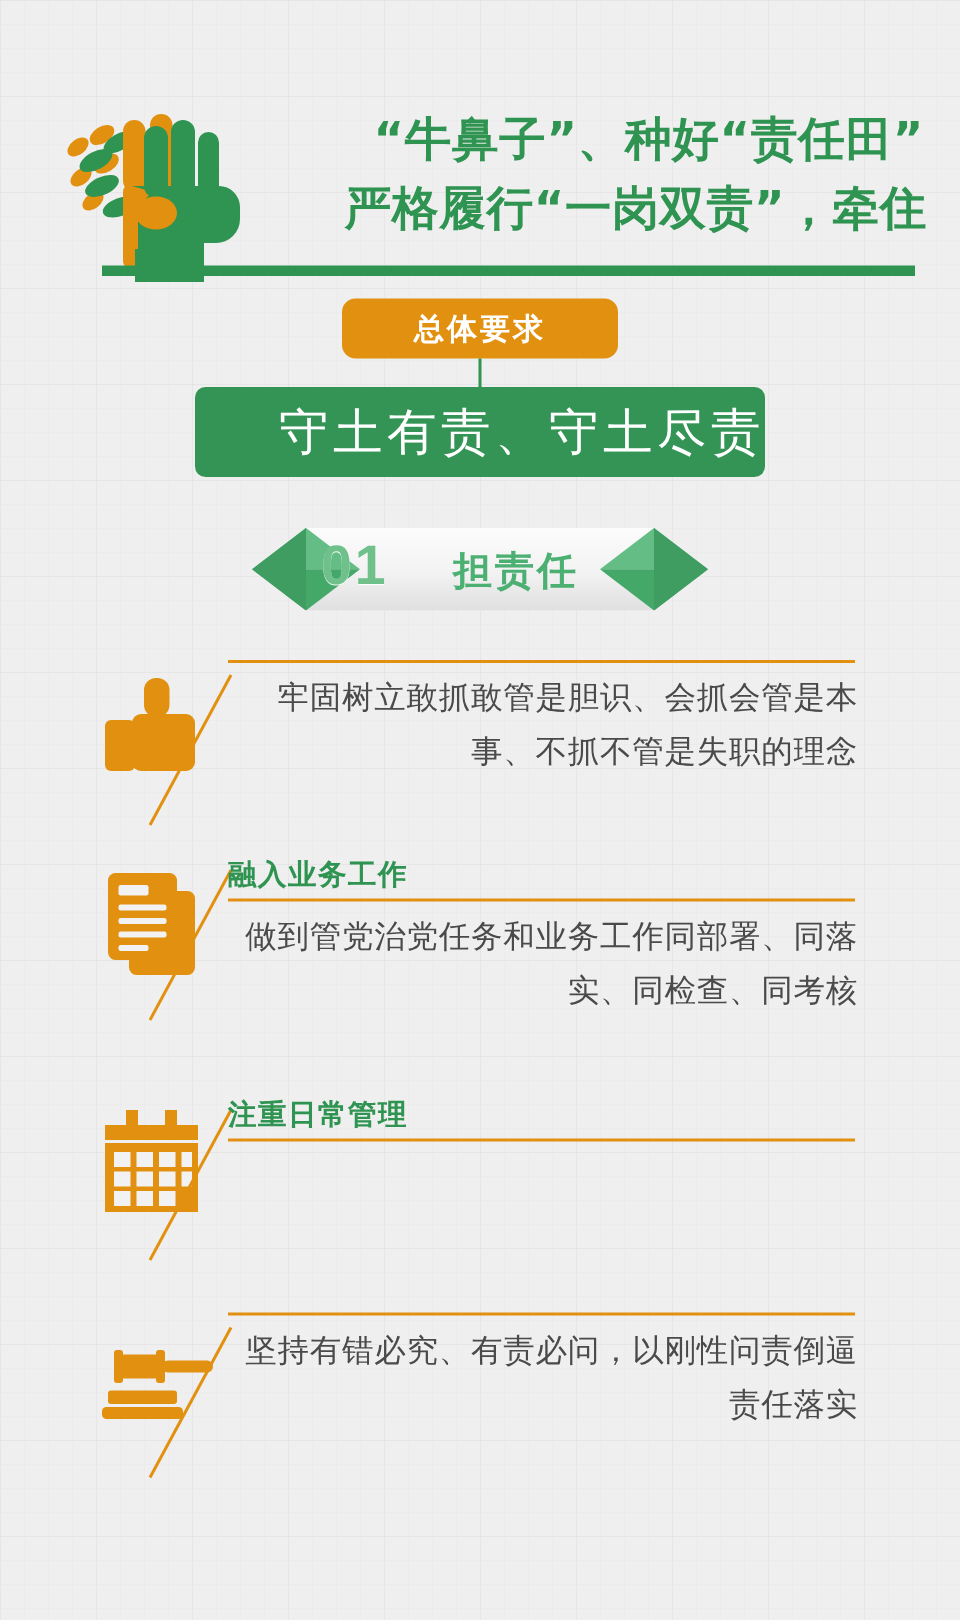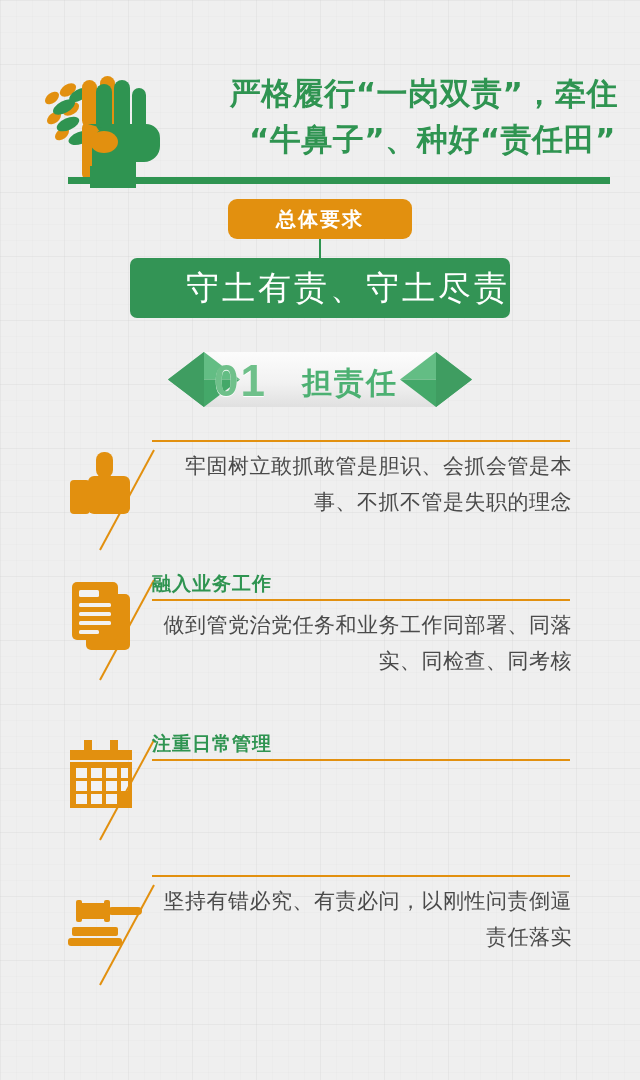--- a/index.html
+++ b/index.html
@@ -129,32 +129,32 @@
     left: 168px;
     top: 352px;
     width: 304px;
     height: 55px;
   }
   .ribbon svg { display: block; }
   .ribbon-num {
     position: absolute;
     left: 46px;
     top: 4px;
-    font-size: 44px;
+    font-size: 37px;
     font-weight: bold;
     color: #6fc08a;
     letter-spacing: 2px;
     font-family: "Liberation Sans", "DejaVu Sans", sans-serif;
     text-shadow: 0 1px 0 rgba(255,255,255,0.9);
   }
   .ribbon-label {
     position: absolute;
     left: 134px;
     top: 11px;
-    font-size: 30px;
+    font-size: 26px;
     font-weight: bold;
     color: #4cb072;
     letter-spacing: 2px;
     font-family: "DejaVu Sans", "Liberation Sans", sans-serif;
   }
 
   
   .item {
     position: absolute;
     left: 0;
@@ -244,22 +244,22 @@
 
         <path d="M50 62 h58 a14 14 0 0 1 14 14 v8 a16 16 0 0 1 -16 16 h-8 v18 h-44 v-32 a24 24 0 0 1 10 -20 z" fill="#2f9451"></path>
 
         <ellipse cx="66" cy="80" rx="14" ry="11" fill="#e2900f"></ellipse>
 
         <rect x="52" y="104" width="46" height="22" fill="#2f9451"></rect>
       </svg>
     </div>
 
     <div class="title-block">
+      <div class="title-line line2">“牛鼻子”、种好“责任田”</div>
       <div class="title-line line1">严格履行“一岗双责”，牵住</div>
-      <div class="title-line line2">“牛鼻子”、种好“责任田”</div>
     </div>
 
     <div class="header-rule"></div>
   </div>
 
   <div class="req-badge">
     <span class="req-badge-label">总体要求</span>
   </div>
   <div class="req-connector"></div>
 

